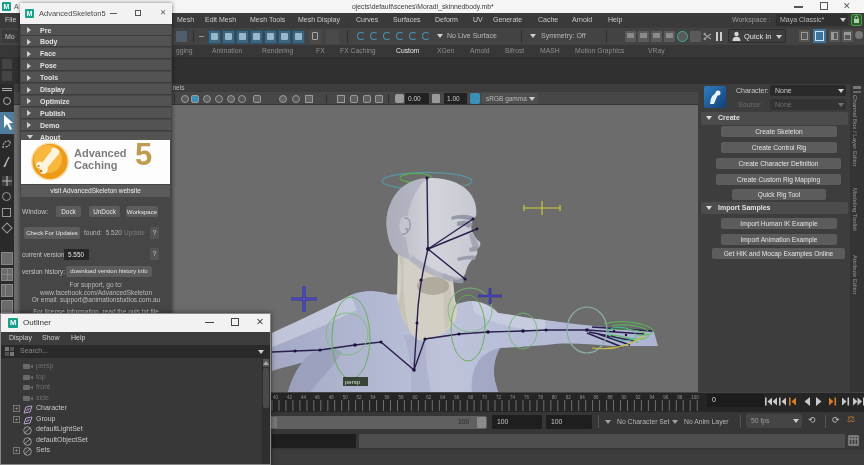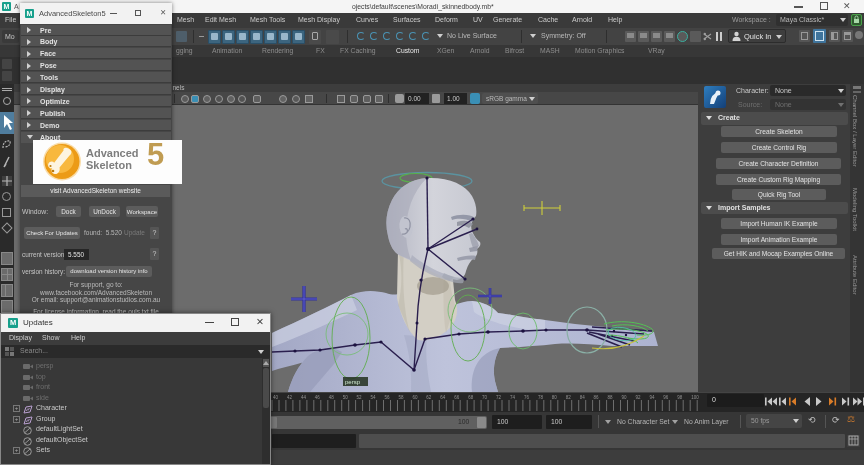--- a/index.html
+++ b/index.html
@@ -527,31 +527,31 @@
 <div class="abs" style="left:21px;top:107.80000000000001px;width:150px;height:11px;background:#535353;border-bottom:1px solid #3c3c3c;"></div>
 <div class="abs tri-r" style="left:27px;top:110.30000000000001px;border-left-color:#d0d0d0;"></div>
 <div class="abs" style="left:40px;top:109.80000000000001px;font-size:7px;color:#e2e2e2;font-weight:bold;">Publish</div>
 <div class="abs" style="left:21px;top:119.70000000000002px;width:150px;height:11px;background:#535353;border-bottom:1px solid #3c3c3c;"></div>
 <div class="abs tri-r" style="left:27px;top:122.20000000000002px;border-left-color:#d0d0d0;"></div>
 <div class="abs" style="left:40px;top:121.70000000000002px;font-size:7px;color:#e2e2e2;font-weight:bold;">Demo</div>
 <div class="abs" style="left:21px;top:131.60000000000002px;width:150px;height:11px;background:#535353;"></div>
 <div class="abs tri-d" style="left:27px;top:134.60000000000002px;border-top-color:#d0d0d0;"></div>
 <div class="abs" style="left:40px;top:133.60000000000002px;font-size:7px;color:#e2e2e2;font-weight:bold;">About</div>
 
-<div class="abs" style="left:21px;top:140px;width:149px;height:44px;background:#fdfdfd;margin-left:12px;">
+<div class="abs" style="left:21px;top:140px;width:149px;height:44px;background:#fdfdfd;">
 <svg width="149" height="44" style="position:absolute;left:0;top:0;">
 <circle cx="29" cy="21.5" r="19" fill="#f6c163" opacity="0.55"></circle>
 <circle cx="29" cy="21.5" r="17.5" fill="#ec9b16"></circle>
 <circle cx="27" cy="19" r="14" fill="#f8b83e"></circle>
 <path d="M 35.5 8.5 C 39 10 39.5 13.5 36.5 15.5 L 26.5 27.5 C 27.5 31 25 34.5 21.8 34 C 19 33.6 17.5 30.5 19.3 28.2 C 16.8 28.8 14.5 26.6 15.3 24 C 16.2 21.2 19.8 20.8 21.2 22.7 L 30.5 10.5 C 29.8 8 32.5 7 35.5 8.5 Z" fill="#fdf4e0"></path>
 <circle cx="20" cy="31" r="1.3" fill="#b97a10"></circle>
       <circle cx="17.5" cy="26" r="1.1" fill="#b97a10"></circle>
 </svg>
 <div style="position:absolute;left:53px;top:7px;font-size:11px;color:#7d7d7d;font-weight:bold;letter-spacing:0;">Advanced</div>
-<div style="position:absolute;left:53px;top:19px;font-size:11px;color:#7d7d7d;font-weight:bold;letter-spacing:0;">Skeleton</div>
+<div style="position:absolute;left:53px;top:19px;font-size:11px;color:#7d7d7d;font-weight:bold;letter-spacing:0;">Caching</div>
 <div style="position:absolute;left:114px;top:-3px;font-size:31px;color:#c09c52;font-weight:bold;">5</div>
 </div>
 <div class="abs" style="left:21px;top:185px;width:149px;height:12px;background:#5a5a5a;color:#ededed;font-size:6.5px;text-align:center;line-height:12px;">visit AdvancedSkeleton website</div>
 <div class="abs" style="left:22px;top:208px;font-size:6.8px;color:#c5c5c5;">Window:</div>
 <div class="abs" style="left:56px;top:206px;width:25px;height:11px;background:#5c5c5c;border-radius:2px;color:#e5e5e5;font-size:6.4px;text-align:center;line-height:11px;">Dock</div>
 <div class="abs" style="left:89px;top:206px;width:31px;height:11px;background:#5c5c5c;border-radius:2px;color:#e5e5e5;font-size:6.4px;text-align:center;line-height:11px;">UnDock</div>
 <div class="abs" style="left:126px;top:206px;width:32px;height:11px;background:#5c5c5c;border-radius:2px;color:#e5e5e5;font-size:6.1px;text-align:center;line-height:11px;white-space:nowrap;">Workspace</div>
 <div class="abs" style="left:24px;top:227px;width:56px;height:12px;background:#5c5c5c;border-radius:2px;color:#e5e5e5;font-size:6px;text-align:center;line-height:12px;white-space:nowrap;">Check For Updates</div>
 <div class="abs" style="left:84px;top:229px;font-size:6.5px;color:#b5b5b5;white-space:nowrap;">found:&nbsp; 5.520</div>
 <div class="abs" style="left:124px;top:229px;font-size:6.5px;color:#7a7a7a;">Update</div>
@@ -561,21 +561,21 @@
 <div class="abs" style="left:150px;top:248px;width:9px;height:12px;background:#555;border-radius:1px;color:#ccc;font-size:7px;text-align:center;line-height:12px;">?</div>
 <div class="abs" style="left:22px;top:268px;font-size:6.4px;color:#c5c5c5;white-space:nowrap;">version history:</div>
 <div class="abs" style="left:66px;top:266px;width:86px;height:11px;background:#5c5c5c;border-radius:2px;color:#e5e5e5;font-size:6px;text-align:center;line-height:11px;white-space:nowrap;">download version history info</div>
 <div class="abs" style="left:21px;top:281px;width:150px;font-size:6.5px;color:#bcbcbc;text-align:center;">For support, go to:</div>
 <div class="abs" style="left:21px;top:288.5px;width:150px;font-size:6.5px;color:#bcbcbc;text-align:center;">www.facebook.com/AdvancedSkeleton</div>
 <div class="abs" style="left:21px;top:296px;width:150px;font-size:6.5px;color:#bcbcbc;text-align:center;">Or email: support@animationstudios.com.au</div>
 <div class="abs" style="left:21px;top:308px;width:150px;font-size:6.5px;color:#bcbcbc;text-align:center;">For license information, read the ouls.txt file</div>
 <div class="abs" style="left:0px;top:313px;width:271px;height:152px;background:#383838;border:1px solid #888;box-shadow:0 0 5px rgba(0,0,0,.5);"></div>
 <div class="abs" style="left:1px;top:314px;width:269px;height:18px;background:#f2f2f2;"></div>
 <div class="abs" style="left:8px;top:318px;width:10px;height:10px;background:#17a08c;border-radius:1px;color:#fff;font-size:7.5px;font-weight:bold;text-align:center;line-height:10px;">M</div>
-<div class="abs" style="left:23px;top:318px;font-size:8px;color:#333;">Updates</div>
+<div class="abs" style="left:23px;top:318px;font-size:8px;color:#333;">Outliner</div>
 <div class="abs" style="left:205px;top:322px;width:9px;height:1.2px;background:#444;"></div>
 <div class="abs" style="left:231px;top:318px;width:8px;height:8px;border:1.2px solid #444;"></div>
 <div class="abs" style="left:256px;top:316px;font-size:9.5px;color:#444;">✕</div>
 <div class="abs" style="left:1px;top:332px;width:269px;height:13px;background:#3c3c3c;"></div>
 <div class="abs" style="left:9px;top:334px;font-size:7px;color:#cfcfcf;">Display</div>
 <div class="abs" style="left:42px;top:334px;font-size:7px;color:#cfcfcf;">Show</div>
 <div class="abs" style="left:71px;top:334px;font-size:7px;color:#cfcfcf;">Help</div>
 <div class="abs" style="left:1px;top:345px;width:269px;height:13px;background:#2a2a2a;"></div>
 <div class="abs" style="left:5px;top:347px;width:9px;height:9px;">
     <svg width="9" height="9">

